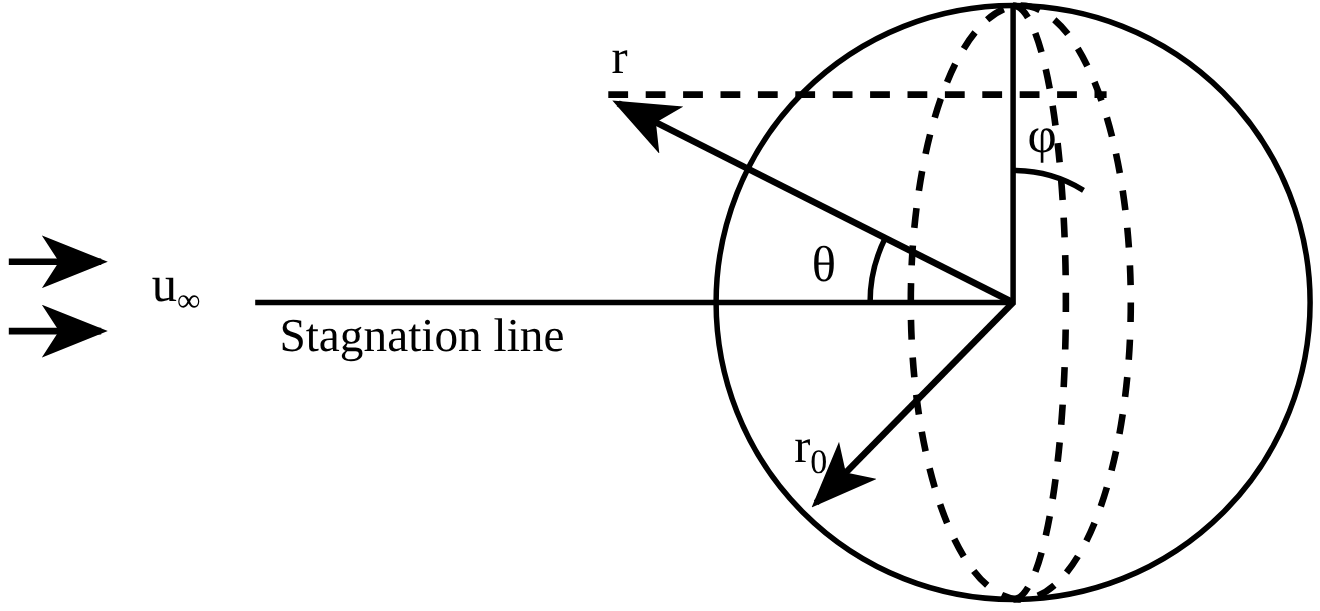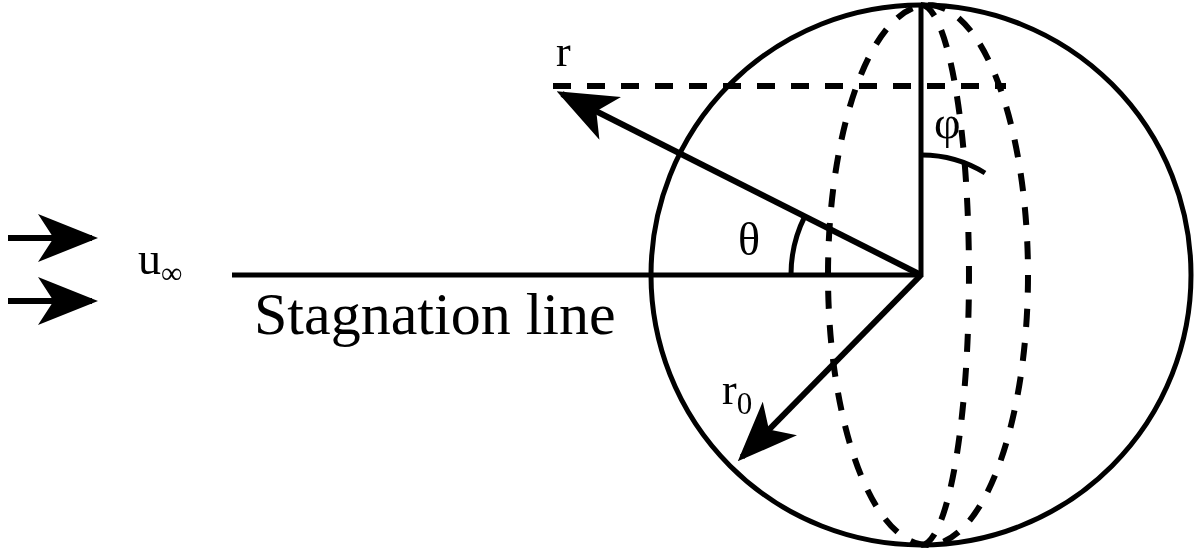--- a/index.html
+++ b/index.html
@@ -40,30 +40,30 @@
     font-size: 46px;
   }
   #label-uinf .sub-inf {
     font-size: 30px;
     vertical-align: -0.30em;
     letter-spacing: 0;
   }
   #label-stagnation {
     left: 254px;
     top: 284px;
-    font-size: 60px;
+    font-size: 43px;
   }
   #label-r {
     left: 556px;
     top: 30px;
     font-size: 44px;
   }
   #label-r0 {
     left: 722px;
-    top: 368px;
+    top: 384px;
     font-size: 44px;
   }
   #label-r0 .sub-zero {
     font-size: 31px;
     vertical-align: -0.32em;
   }
   #label-theta {
     left: 738px;
     top: 217px;
     font-size: 46px;

